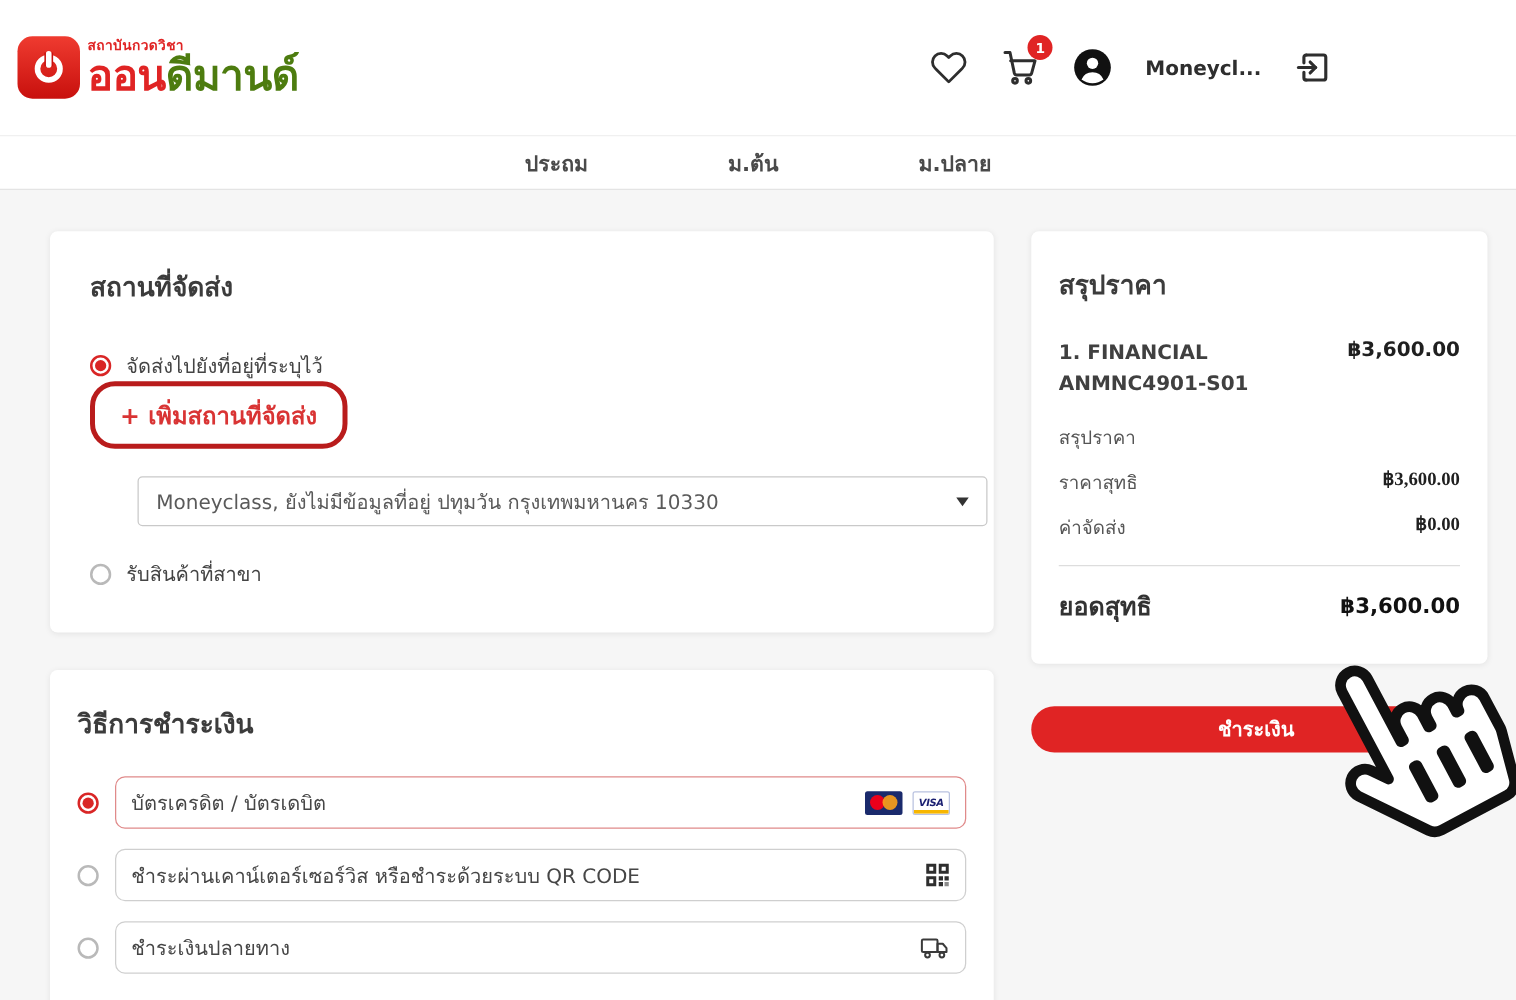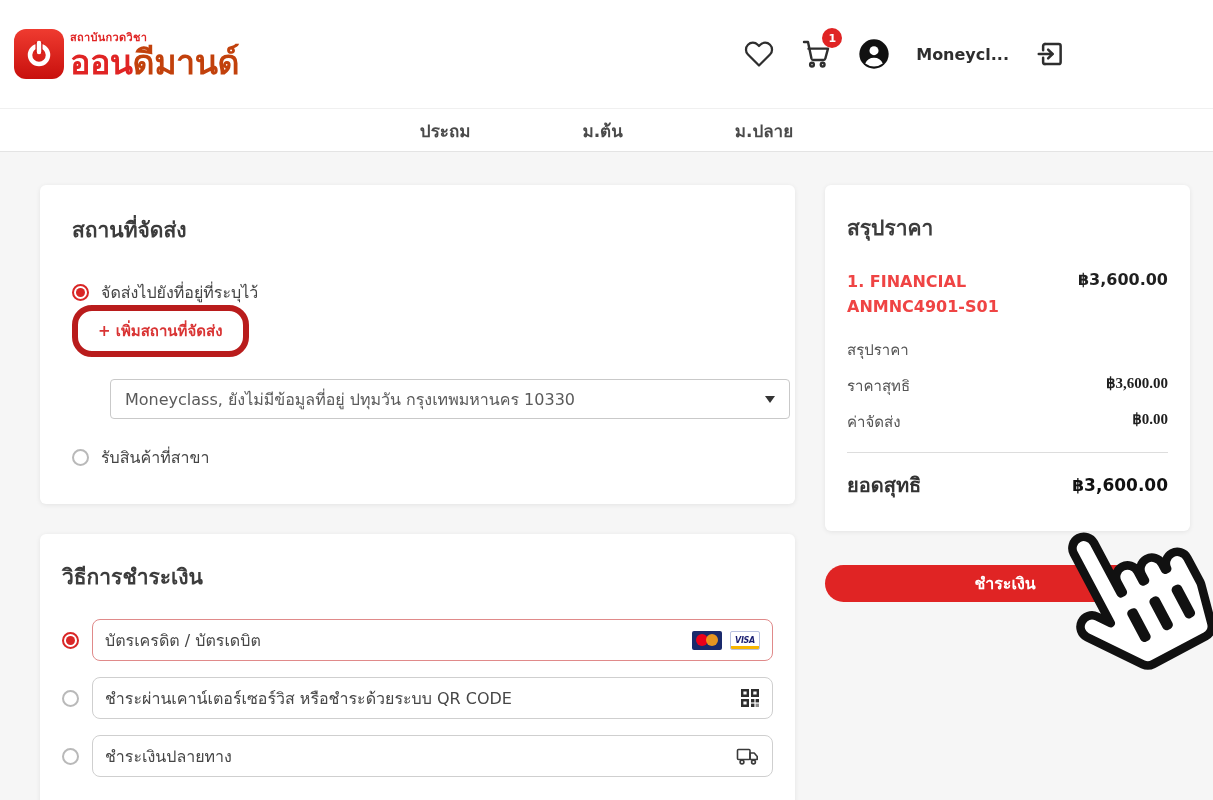--- a/index.html
+++ b/index.html
@@ -11,21 +11,21 @@
   .header { height:108px; background:#fff; display:flex; align-items:center;
             justify-content:space-between; padding:0 148px 0 14px; }
   .logo { display:flex; align-items:flex-end; gap:6px; cursor:pointer; }
   .logo-mark { width:50px; height:50px; border-radius:12px;
                background:linear-gradient(180deg,#ef3b30,#c8100d);
                display:flex; align-items:center; justify-content:center; }
   .logo-text { line-height:1; }
   .logo-tagline { color:#e02424; font-size:11px; font-weight:600; margin-bottom:2px; letter-spacing:.3px; }
   .logo-brand { font-size:34px; font-weight:800; letter-spacing:-.5px; }
   .logo-brand .red { color:#e02424; }
-  .logo-brand .black { color:#c2410c; }
+  .logo-brand .black { color:#4d7c0f;font-family:Liberation Serif, serif; }
 
   .header-actions { display:flex; align-items:center; gap:26px; }
   .icon-btn { position:relative; display:flex; align-items:center; cursor:pointer; }
   .badge { position:absolute; top:-10px; right:-10px; min-width:20px; height:20px;
            background:#e02424; color:#fff; border-radius:50%; font-size:11px; font-weight:700;
            display:flex; align-items:center; justify-content:center; padding:0 4px; }
   .username { font-size:16px; color:#2e2e2e; font-weight:600; cursor:pointer; }
 
   
   .nav { height:44px; background:#fff; border-top:1px solid #f0f0f0; border-bottom:1px solid #e4e4e4;
@@ -41,22 +41,22 @@
   
   .card-shipping { padding:28px 22px 34px 32px; margin-bottom:30px; }
   .card-title { font-size:21px; font-weight:700; color:#3c3c3c; }
   .ship-row1 { display:flex; align-items:flex-start; justify-content:space-between; margin-top:34px;flex-direction:column; }
   .radio-opt { display:flex; align-items:center; gap:12px; cursor:pointer; }
   .radio { width:17px; height:17px; border-radius:50%; border:2px solid #b9b9b9; background:#fff;
            display:flex; align-items:center; justify-content:center; flex:0 0 auto; }
   .radio.checked { border-color:#d92626; }
   .radio.checked::after { content:""; width:9px; height:9px; border-radius:50%; background:#d92626; }
   .radio-label { font-size:16px; color:#444; }
-  .add-addr-btn { border:6px solid #b91c1c; color:#d93434; background:#fff; border-radius:20px;
-                  font-size:15px; font-weight:600; padding:8px 20px; cursor:pointer;
+  .add-addr-btn { border:4px solid #b91c1c; color:#d93434; background:#fff; border-radius:20px;
+                  font-size:19px; font-weight:600; padding:8px 20px; cursor:pointer;
                   font-family:inherit; }
   .addr-select { margin:22px 0 26px 38px; width:680px; height:40px; border:1px solid #c9c9c9;
                  border-radius:4px; background:#fff; display:flex; align-items:center;
                  justify-content:space-between; padding:0 14px; cursor:pointer; }
   .addr-select-text { font-size:16px; color:#5a5a5a; white-space:nowrap; overflow:hidden; }
   .caret-down { width:0; height:0; border-left:5px solid transparent; border-right:5px solid transparent;
                 border-top:7px solid #333; }
 
   
   .card-payment { padding:26px 22px 34px 22px; }
@@ -75,21 +75,21 @@
   .mc::after { content:""; position:absolute; right:4px; top:3.5px; width:12px; height:12px;
                border-radius:50%; background:#f79e1b; opacity:.92; }
   .visa { width:30px; height:19px; background:#fff; border:1px solid #b9c2e0; border-radius:2px;
           display:flex; align-items:center; justify-content:center; position:relative; overflow:hidden; }
   .visa-text { font-size:8px; font-weight:800; font-style:italic; color:#1a1f71; letter-spacing:-.3px; }
   .visa::after { content:""; position:absolute; bottom:0; left:0; right:0; height:3px; background:#f7b600; }
 
   
   .card-summary { padding:26px 22px 30px 22px; }
   .sum-item { display:flex; justify-content:space-between; margin-top:26px; }
-  .sum-item-name { font-size:16px; font-weight:600; color:#ef4444; line-height:1.55; }
+  .sum-item-name { font-size:16px; font-weight:600; color:#404040; line-height:1.55; }
   .sum-item-price { font-size:16px; font-weight:700; color:#1f1f1f; }
   .sum-subhead { font-size:15px; color:#555; margin-top:18px; }
   .sum-row { display:flex; justify-content:space-between; margin-top:12px;font-family:Liberation Serif, serif; }
   .sum-row-label { font-size:15px; color:#555; }
   .sum-row-value { font-size:15px; font-weight:700; color:#1f1f1f; }
   .sum-divider { border:none; border-top:1px solid #ddd; margin:18px 0 16px 0; }
   .sum-total { display:flex; justify-content:space-between; align-items:center; }
   .sum-total-label { font-size:20px; font-weight:700; color:#333; }
   .sum-total-value { font-size:17px; font-weight:800; color:#111; }
 

